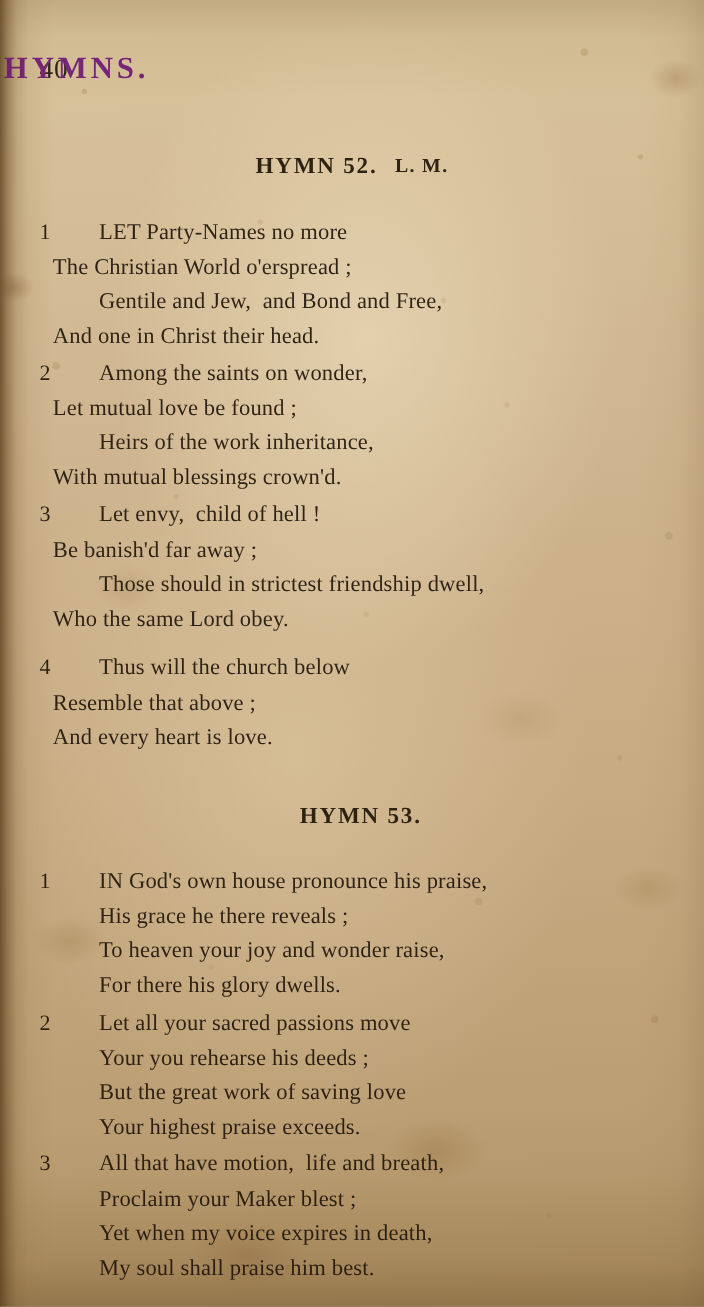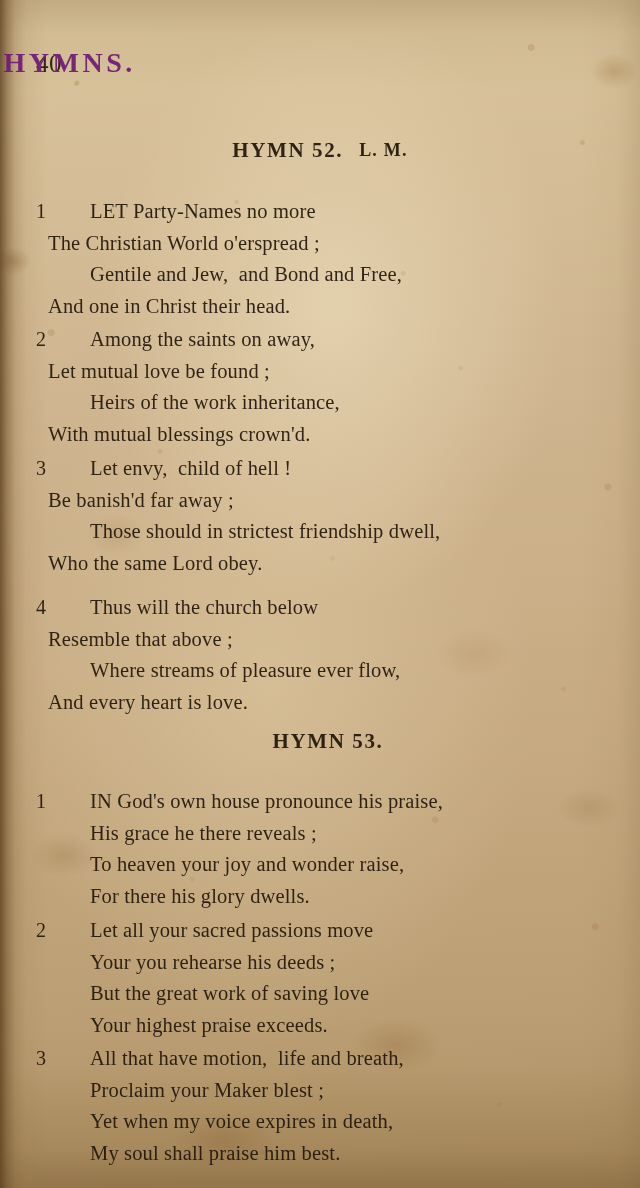--- a/index.html
+++ b/index.html
@@ -224,39 +224,38 @@
     <div class="stanza" id="h52-s1">
       <span class="stanza-num">1</span>
       <div class="vline flush">LET Party-Names no more</div>
       <div class="vline indent">The Christian World o'erspread ;</div>
       <div class="vline flush">Gentile and Jew,  and Bond and Free,</div>
       <div class="vline indent">And one in Christ their head.</div>
     </div>
 
     <div class="stanza" id="h52-s2">
       <span class="stanza-num">2</span>
-      <div class="vline flush">Among the saints on away,</div>
+      <div class="vline flush">Among the saints on wonder,</div>
       <div class="vline indent">Let mutual love be found ;</div>
       <div class="vline flush">Heirs of the work inheritance,</div>
       <div class="vline indent">With mutual blessings crown'd.</div>
     </div>
 
     <div class="stanza" id="h52-s3">
       <span class="stanza-num">3</span>
       <div class="vline flush">Let envy,  child of hell !</div>
       <div class="vline indent">Be banish'd far away ;</div>
       <div class="vline flush">Those should in strictest friendship dwell,</div>
       <div class="vline indent">Who the same Lord obey.</div>
     </div>
 
     <div class="stanza" id="h52-s4">
       <span class="stanza-num">4</span>
       <div class="vline flush">Thus will the church below</div>
       <div class="vline indent">Resemble that above ;</div>
-      <div class="vline flush">Where streams of pleasure ever flow,</div>
       <div class="vline indent">And every heart is love.</div>
     </div>
 
     <div class="hymn-head" id="hymn53-head">
       <span class="num">HYMN 53.</span>
     </div>
 
     <div class="stanza" id="h53-s1">
       <span class="stanza-num">1</span>
       <div class="vline flush">IN God's own house pronounce his praise,</div>

